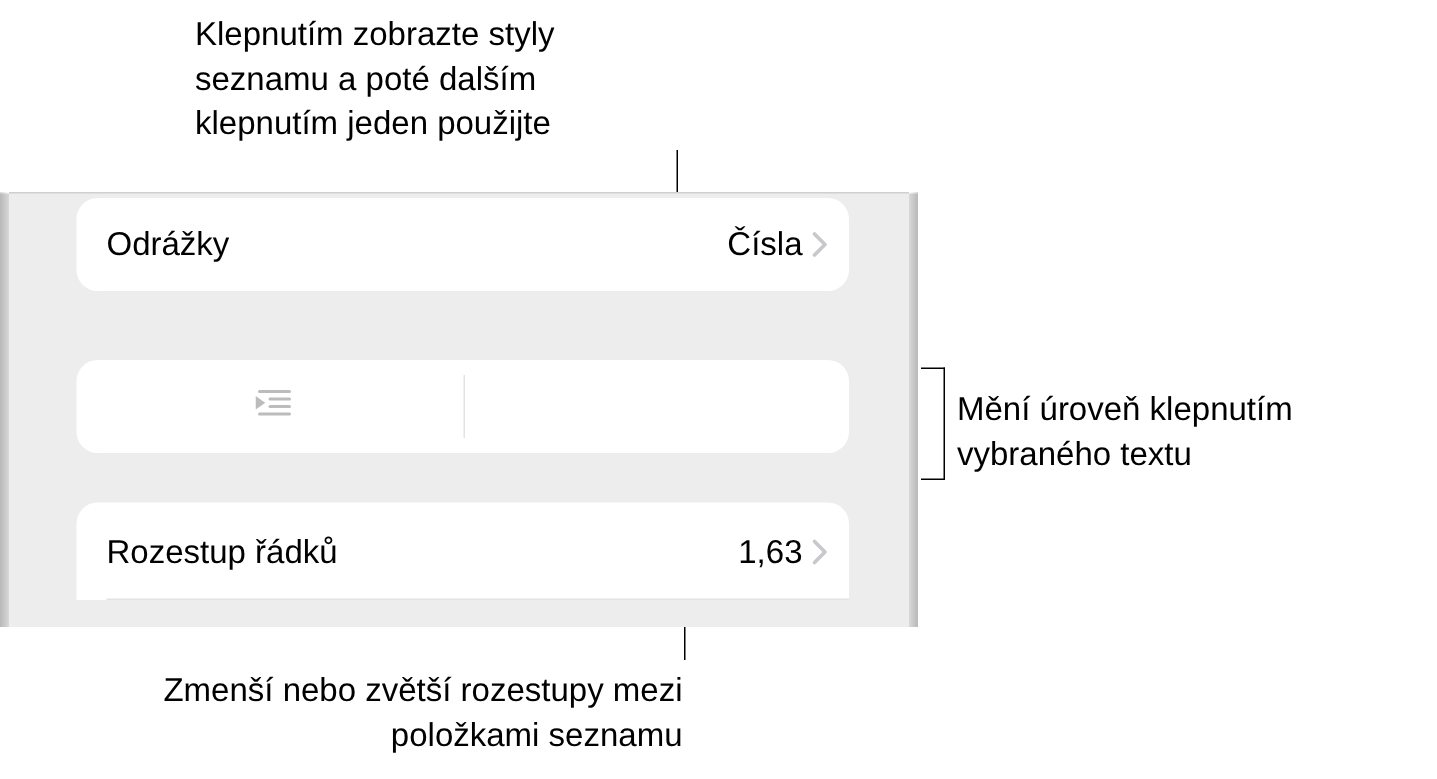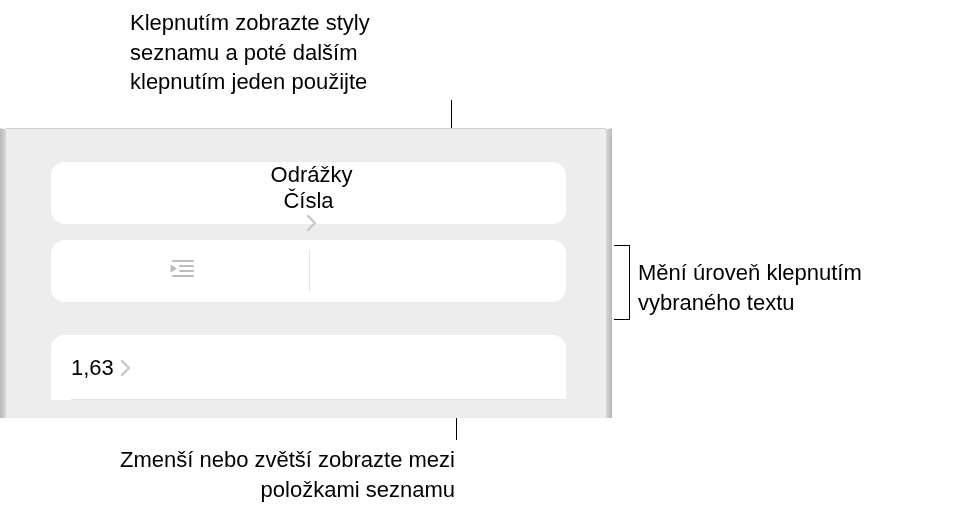--- a/index.html
+++ b/index.html
@@ -111,21 +111,21 @@
       left: 51px;
       width: 515px;
       background: #ffffff;
       border-radius: 14px;
       display: flex;
       align-items: center;
       padding: 0 14px 0 20px;
       height: 62px;
       font-size: 22px;
     }
-    .row-bullets { top: 162px; flex-direction: column; }
+    .row-bullets { top: 132px; }
     .row-indent { top: 240px; padding: 0; }
     .row-spacing { top: 335px; border-bottom-left-radius: 0; border-bottom-right-radius: 0; height: 65px;}
 
     .row-spacing::after{
       content:"";
       position:absolute;
       left:20px; right:0; bottom:0;
       height:1px;
       background:#e3e3e3;
     }
@@ -162,21 +162,21 @@
     }
     .indent-btn.disabled svg { opacity: 0.28; }
     .indent-btn svg { width: 34px; height: 24px; }
     .indent-btn svg * { stroke: #111; fill: #111; }
   </style>
 </head>
 <body>
 
 <div class="callout-top">Klepnutím zobrazte styly seznamu a poté dalším klepnutím jeden použijte</div>
 <div class="callout-right">Mění úroveň klepnutím vybraného textu</div>
-<div class="callout-bottom">Zmenší nebo zvětší zobrazte mezi položkami seznamu</div>
+<div class="callout-bottom">Zmenší nebo zvětší rozestupy mezi položkami seznamu</div>
 
 <div class="line-top"></div>
 <div class="line-right-bracket"></div>
 <div class="line-bottom"></div>
 
 <div class="panel-bg"></div>
 <div class="panel-shadow-left"></div>
 <div class="panel-shadow-right"></div>
 
 <div class="row row-bullets">
@@ -212,19 +212,20 @@
           </svg></span>
     </div>
   </div>
 </div>
 
 <style>
   .row-indent .indent-btn:nth-child(2) svg * { display:none; }
 </style>
 
 <div class="row row-spacing">
+  <span class="label">Rozestup řádků</span>
   <span class="value">1,63</span>
   <span class="chevron">
     <svg width="11" height="18" viewBox="0 0 11 18">
         <path d="M2 2 L9 9 L2 16" stroke="#c7c7cc" stroke-width="2.4" fill="none" stroke-linecap="round" stroke-linejoin="round"></path>
       </svg>
   </span>
 </div>
 
 </body></html>

